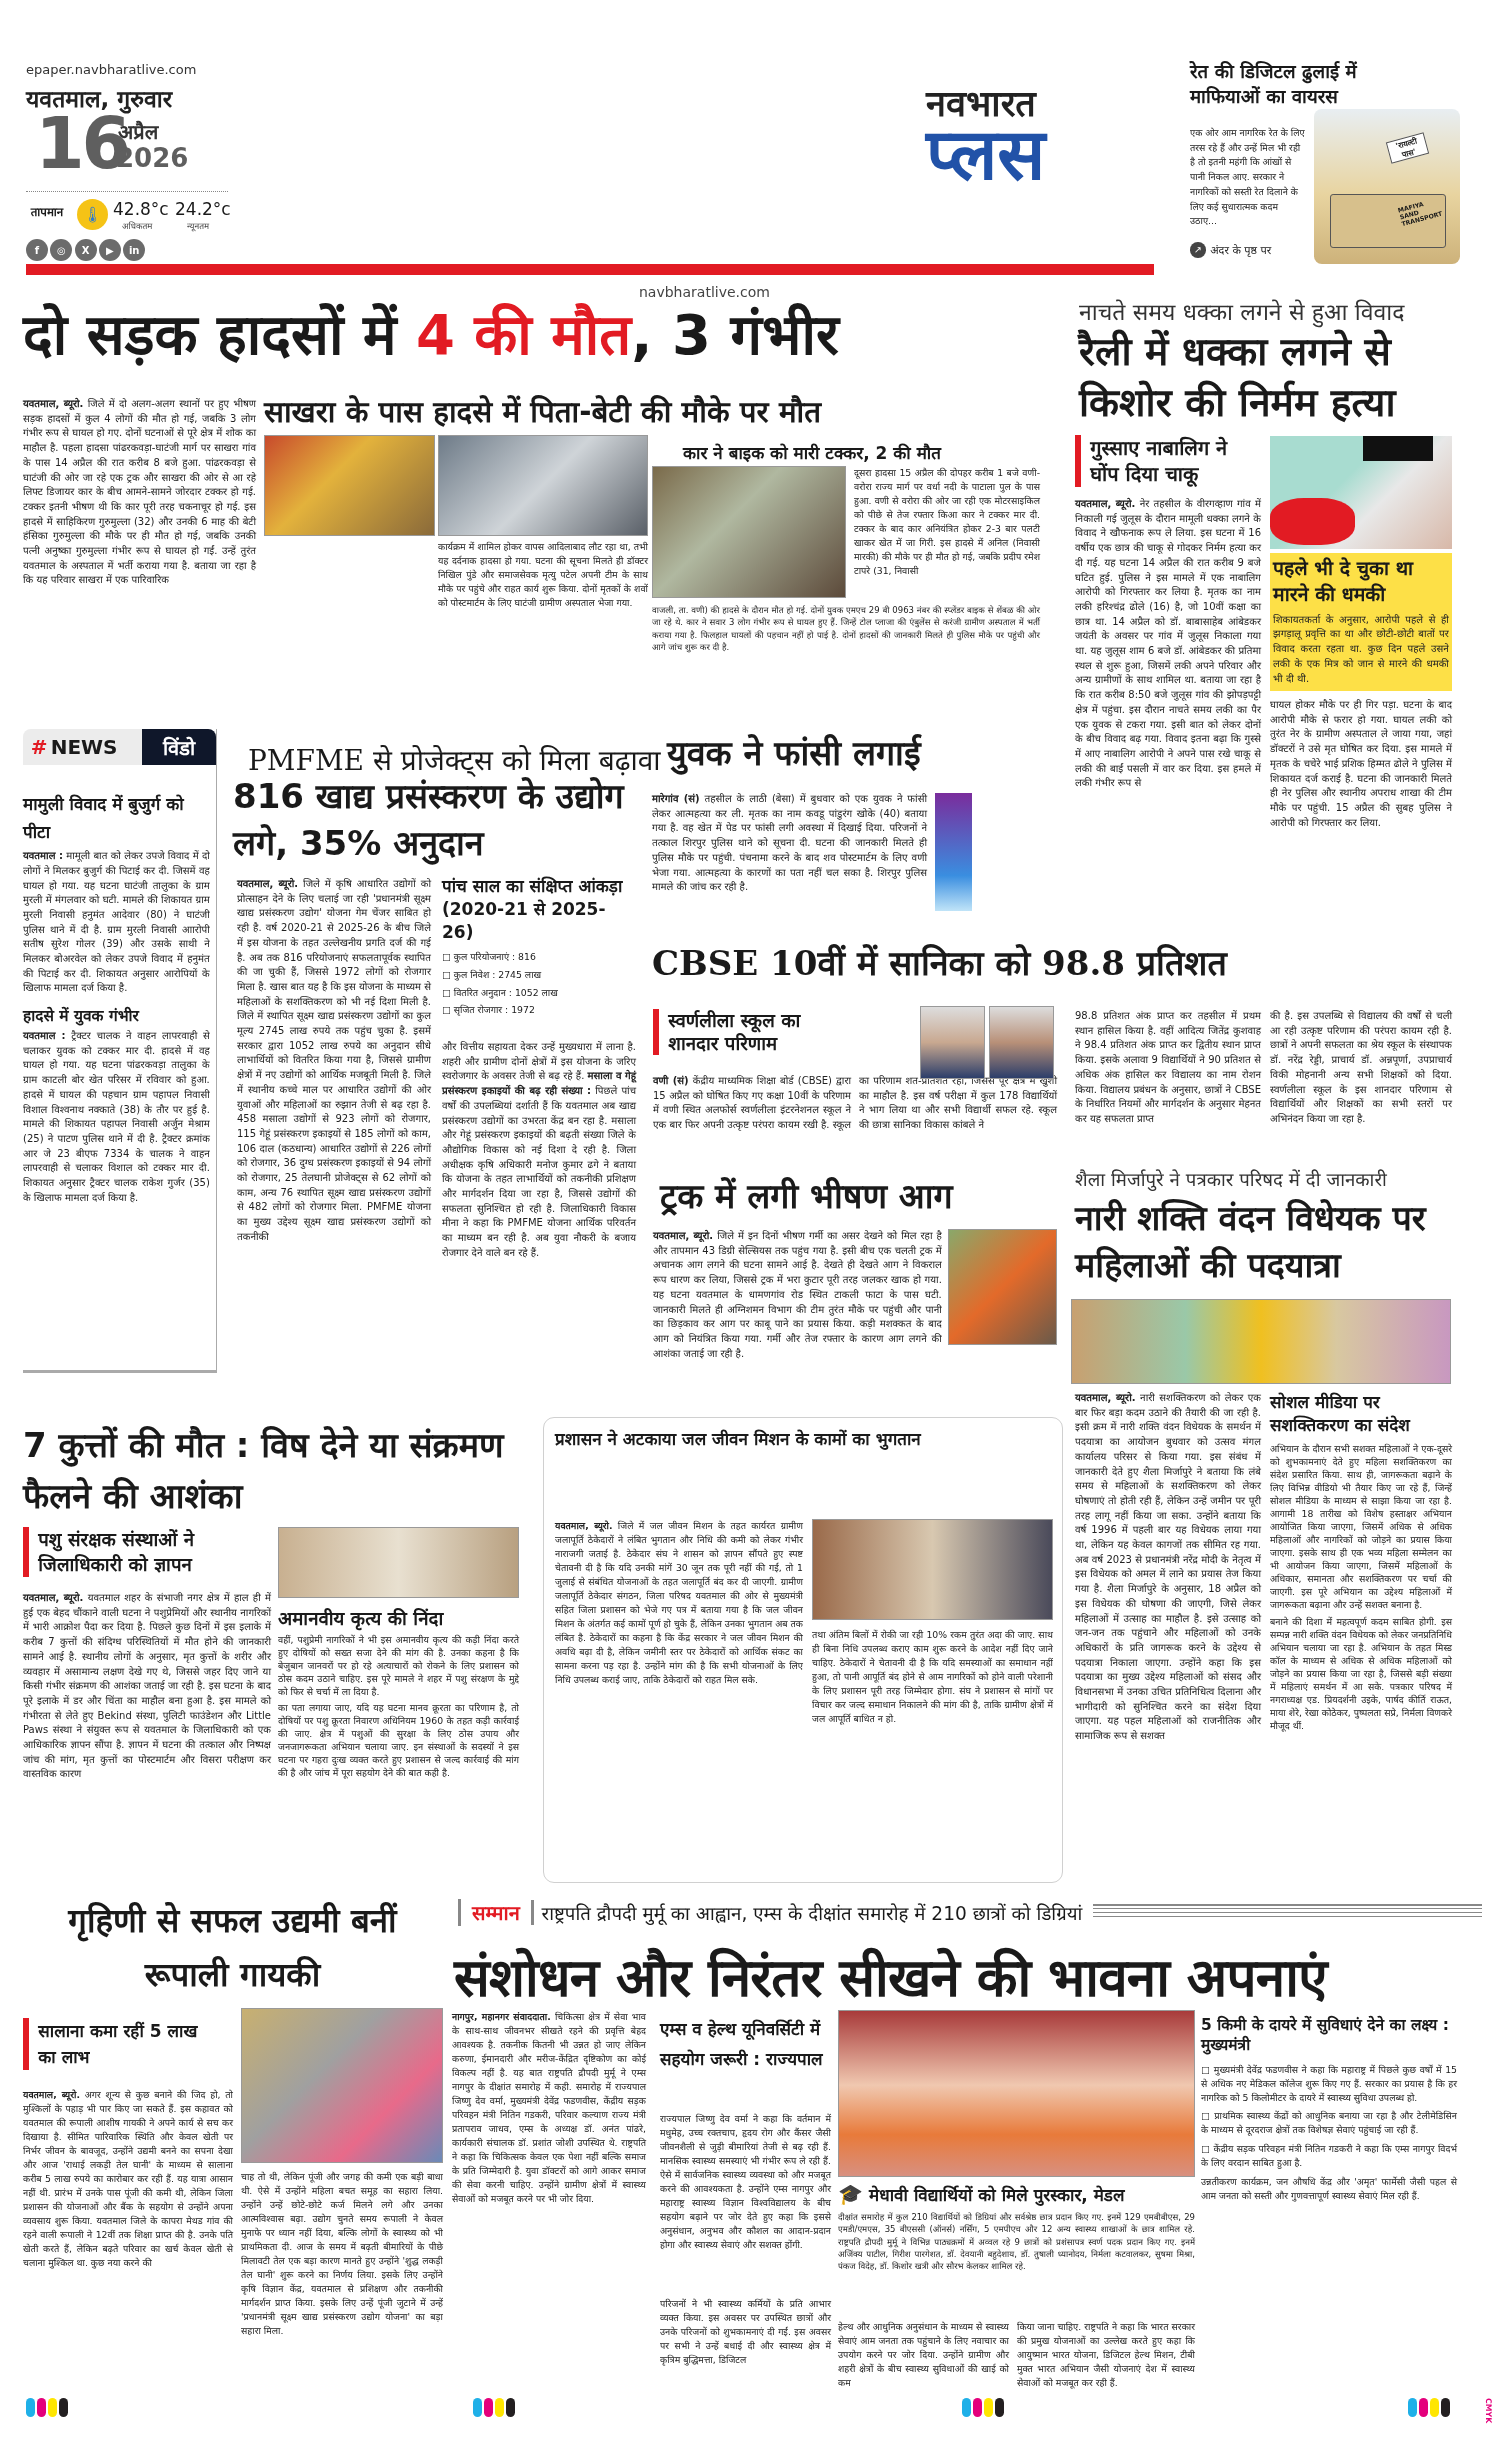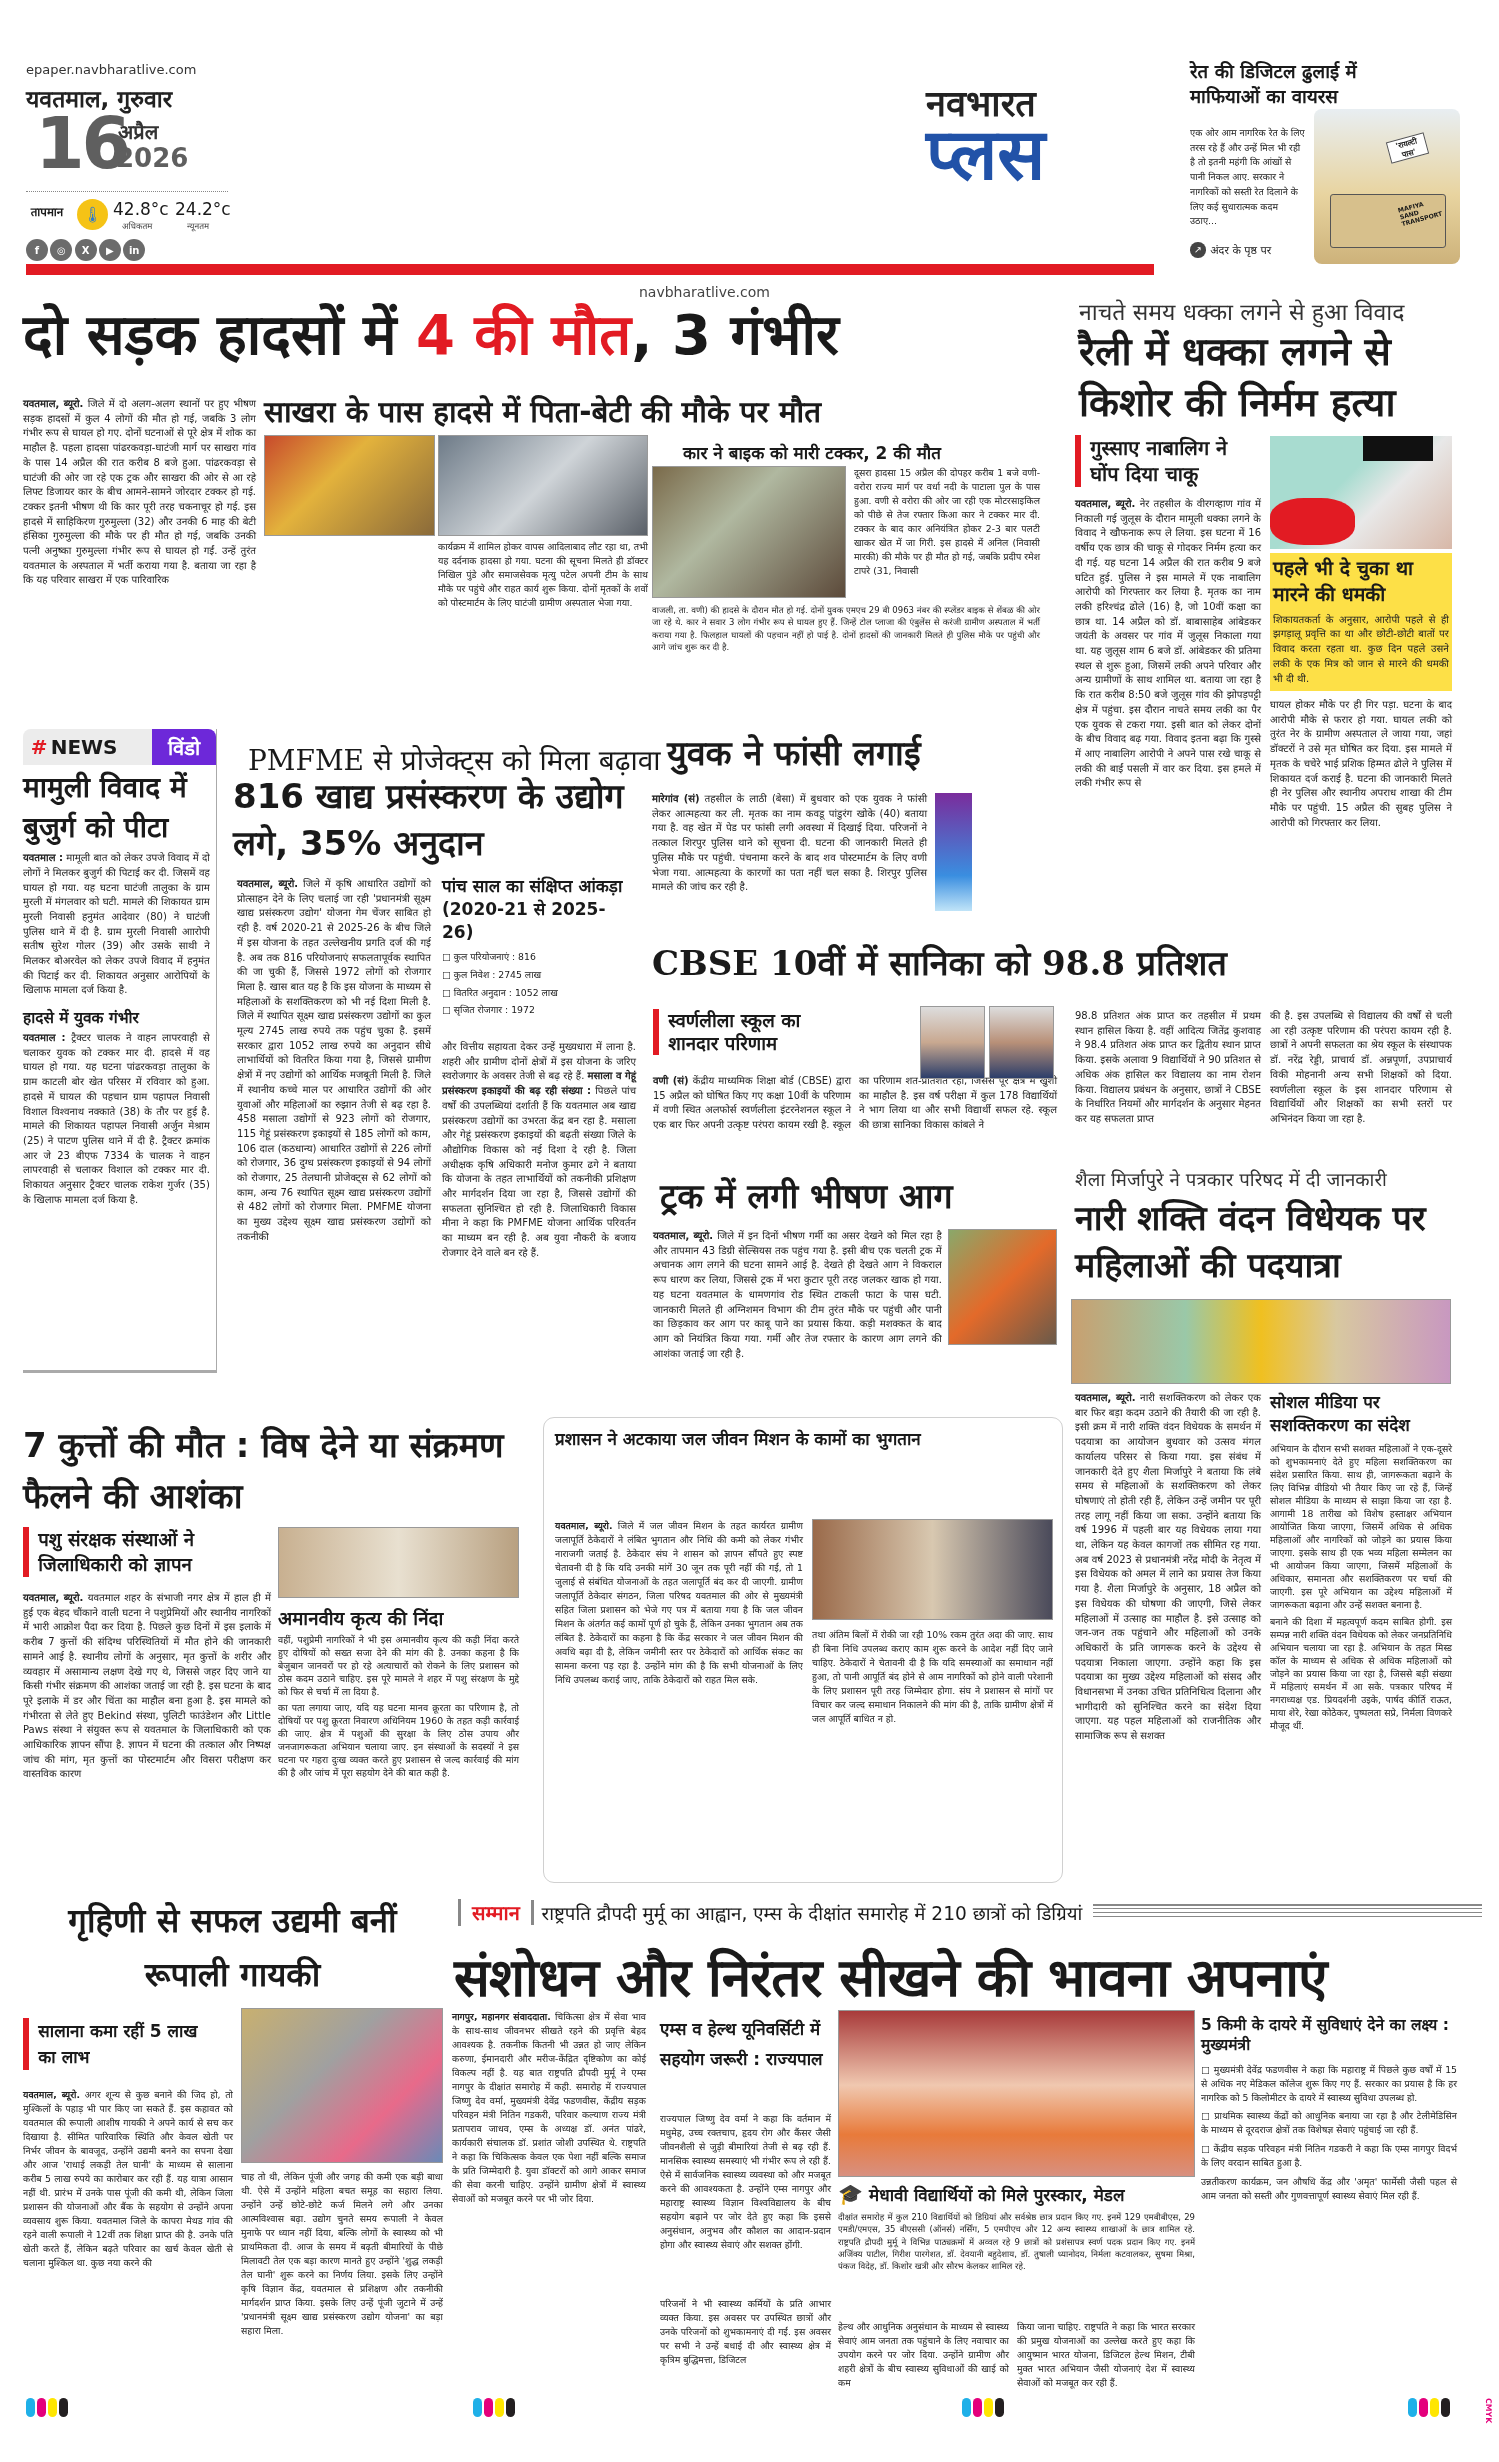--- a/index.html
+++ b/index.html
@@ -90,23 +90,23 @@
   <div class="body-text" style="margin-top:4.7px;">शिकायतकर्ता के अनुसार, आरोपी पहले से ही झगड़ालू प्रवृत्ति का था और छोटी-छोटी बातों पर विवाद करता रहता था. कुछ दिन पहले उसने लकी के एक मित्र को जान से मारने की धमकी भी दी थी.</div>
 </div>
 <div class="abs body-text" style="left:1270px;top:698px;width:182px;">घायल होकर मौके पर ही गिर पड़ा. घटना के बाद आरोपी मौके से फरार हो गया. घायल लकी को तुरंत नेर के ग्रामीण अस्पताल ले जाया गया, जहां डॉक्टरों ने उसे मृत घोषित कर दिया. इस मामले में मृतक के चचेरे भाई प्रशिक हिम्मत ढोले ने पुलिस में शिकायत दर्ज कराई है. घटना की जानकारी मिलते ही नेर पुलिस और स्थानीय अपराध शाखा की टीम मौके पर पहुंची. 15 अप्रैल की सुबह पुलिस ने आरोपी को गिरफ्तार कर लिया.</div>
 
 <div class="abs" style="left:23px;top:729px;width:194px;height:644px;border-right:1.6px solid #aaa;border-bottom:3.1px solid #aaa;">
   <div style="display:flex;height:36px;border-radius:7.8px 7.8px 0 0;overflow:hidden;">
     <div style="flex:1;background:#ececec;display:flex;align-items:center;padding-left:7.8px;font-size:20px;font-weight:bold;">
       <span class="red">#</span>
         <span style="margin-left:3.1px;">NEWS</span>
     </div>
-    <div style="width:64px;background:#6d28d9;color:#fff;font-size:20px;font-weight:bold;display:flex;align-items:center;justify-content:center;">विंडो</div>
-  </div>
-  <div style="font-size:28px;font-weight:bold;line-height:40px;margin-top:3px;">मामुली विवाद में बुजुर्ग को पीटा</div>
+    <div style="width:74px;background:#0f172a;color:#fff;font-size:20px;font-weight:bold;display:flex;align-items:center;justify-content:center;">विंडो</div>
+  </div>
+  <div style="font-size:17px;font-weight:bold;line-height:28px;margin-top:25px;">मामुली विवाद में बुजुर्ग को पीटा</div>
   <div class="body-text" style="margin-top:3.1px;padding-right:6.2px;">
     <b>यवतमाल :</b> <span>मामूली बात को लेकर उपजे विवाद में दो लोगों ने मिलकर बुजुर्ग की पिटाई कर दी. जिसमें वह घायल हो गया. यह घटना घाटंजी तालुका के ग्राम मुरली में मंगलवार को घटी. मामले की शिकायत ग्राम मुरली निवासी हनुमंत आदेवार (80) ने घाटंजी पुलिस थाने में दी है. ग्राम मुरली निवासी आारोपी सतीष सुरेश गोलर (39) और उसके साथी ने मिलकर बोअरवेल को लेकर उपजे विवाद में हनुमंत की पिटाई कर दी. शिकायत अनुसार आरोपियों के खिलाफ मामला दर्ज किया है.</span>
   </div>
   <div style="font-size:15.5px;font-weight:bold;margin-top:7.8px;">हादसे में युवक गंभीर</div>
   <div class="body-text" style="margin-top:3.1px;padding-right:6.2px;">
     <b>यवतमाल :</b> <span>ट्रैक्टर चालक ने वाहन लापरवाही से चलाकर युवक को टक्कर मार दी. हादसे में वह घायल हो गया. यह घटना पांढरकवड़ा तालुका के ग्राम काटली बोर खेत परिसर में रविवार को हुआ. हादसे में घायल की पहचान ग्राम पहापल निवासी विशाल विश्वनाथ नक्काते (38) के तौर पर हुई है. मामले की शिकायत पहापल निवासी अर्जुन मेश्राम (25) ने पाटण पुलिस थाने में दी है. ट्रैक्टर क्रमांक आर जे 23 बीएफ 7334 के चालक ने वाहन लापरवाही से चलाकर विशाल को टक्कर मार दी. शिकायत अनुसार ट्रैक्टर चालक राकेश गुर्जर (35) के खिलाफ मामला दर्ज किया है.</span>
   </div>
 </div>
 
 <div class="abs serif" style="left:248px;top:740px;font-size:28px;white-space:nowrap;">PMFME से प्रोजेक्ट्स को मिला बढ़ावा</div>

